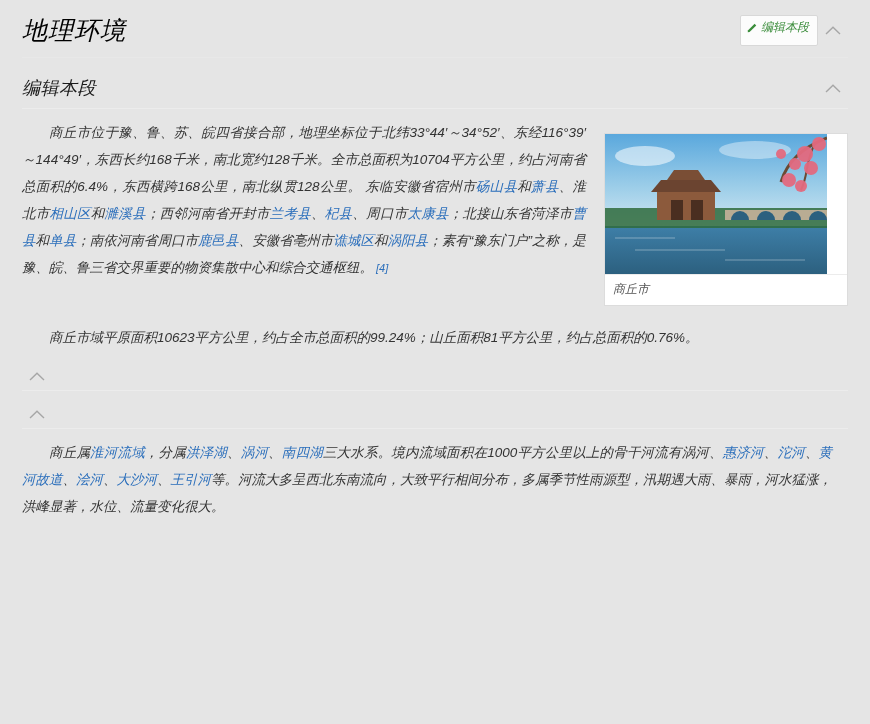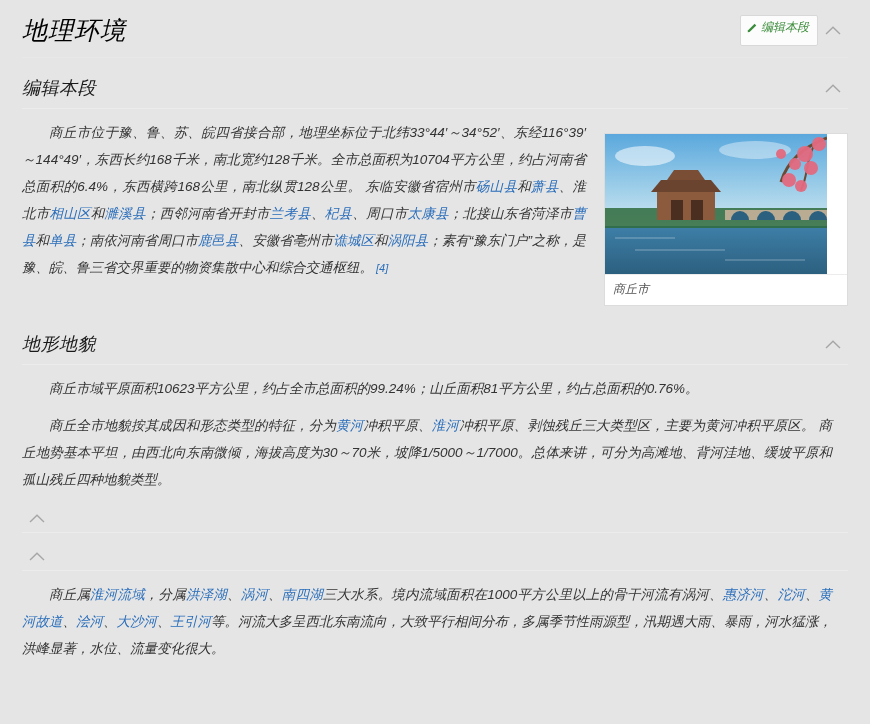--- a/index.html
+++ b/index.html
@@ -223,31 +223,22 @@
               <line x1="30" y1="116" x2="120" y2="116" stroke-width="2"></line>
               <line x1="120" y1="126" x2="200" y2="126" stroke-width="2"></line>
             </g>
           </svg>
         </div>
         <div class="cap">商丘市</div>
       </div>
       <p class="para indent"><span>商丘市位于豫、鲁、苏、皖四省接合部，地理坐标位于北纬33°44′～34°52′、东经116°39′～144°49′，东西长约168千米，南北宽约128千米。全市总面积为10704平方公里，约占河南省总面积的6.4%，东西横跨168公里，南北纵贯128公里。 东临安徽省宿州市</span><a class="lnk">砀山县</a><span>和</span><a class="lnk">萧县</a><span>、淮北市</span><a class="lnk">相山区</a><span>和</span><a class="lnk">濉溪县</a><span>；西邻河南省开封市</span><a class="lnk">兰考县</a><span>、</span><a class="lnk">杞县</a><span>、周口市</span><a class="lnk">太康县</a><span>；北接山东省菏泽市</span><a class="lnk">曹县</a><span>和</span><a class="lnk">单县</a><span>；南依河南省周口市</span><a class="lnk">鹿邑县</a><span>、安徽省亳州市</span><a class="lnk">谯城区</a><span>和</span><a class="lnk">涡阳县</a><span>；素有“豫东门户”之称，是豫、皖、鲁三省交界重要的物资集散中心和综合交通枢纽。</span><sup class="ref"> [4]</sup></p>
     </div>
 
-    <div class="sec-head">
-      <h2>地形地貌</h2>
-      <span class="chev">
-        <svg width="16" height="11" viewBox="0 0 16 11" aria-hidden="true">
-          <path d="M1 9 L8 2.2 L15 9" fill="none" stroke="#a6a6a6" stroke-width="1.4"></path>
-        </svg>
-      </span>
-    </div>
     <div class="sec-body">
       <p class="para indent"><span>商丘市域平原面积10623平方公里，约占全市总面积的99.24%；山丘面积81平方公里，约占总面积的0.76%。</span></p>
-      <p class="para indent"><span>商丘全市地貌按其成因和形态类型的特征，分为</span><a class="lnk">黄河</a><span>冲积平原、</span><a class="lnk">淮河</a><span>冲积平原、剥蚀残丘三大类型区，主要为黄河冲积平原区。 商丘地势基本平坦，由西北向东南微倾，海拔高度为30～70米，坡降1/5000～1/7000。总体来讲，可分为高滩地、背河洼地、缓坡平原和孤山残丘四种地貌类型。</span></p>
     </div>
 
     <div class="sec-head">
       <span class="chev">
         <svg width="16" height="11" viewBox="0 0 16 11" aria-hidden="true">
           <path d="M1 9 L8 2.2 L15 9" fill="none" stroke="#a6a6a6" stroke-width="1.4"></path>
         </svg>
       </span>
     </div>
 

